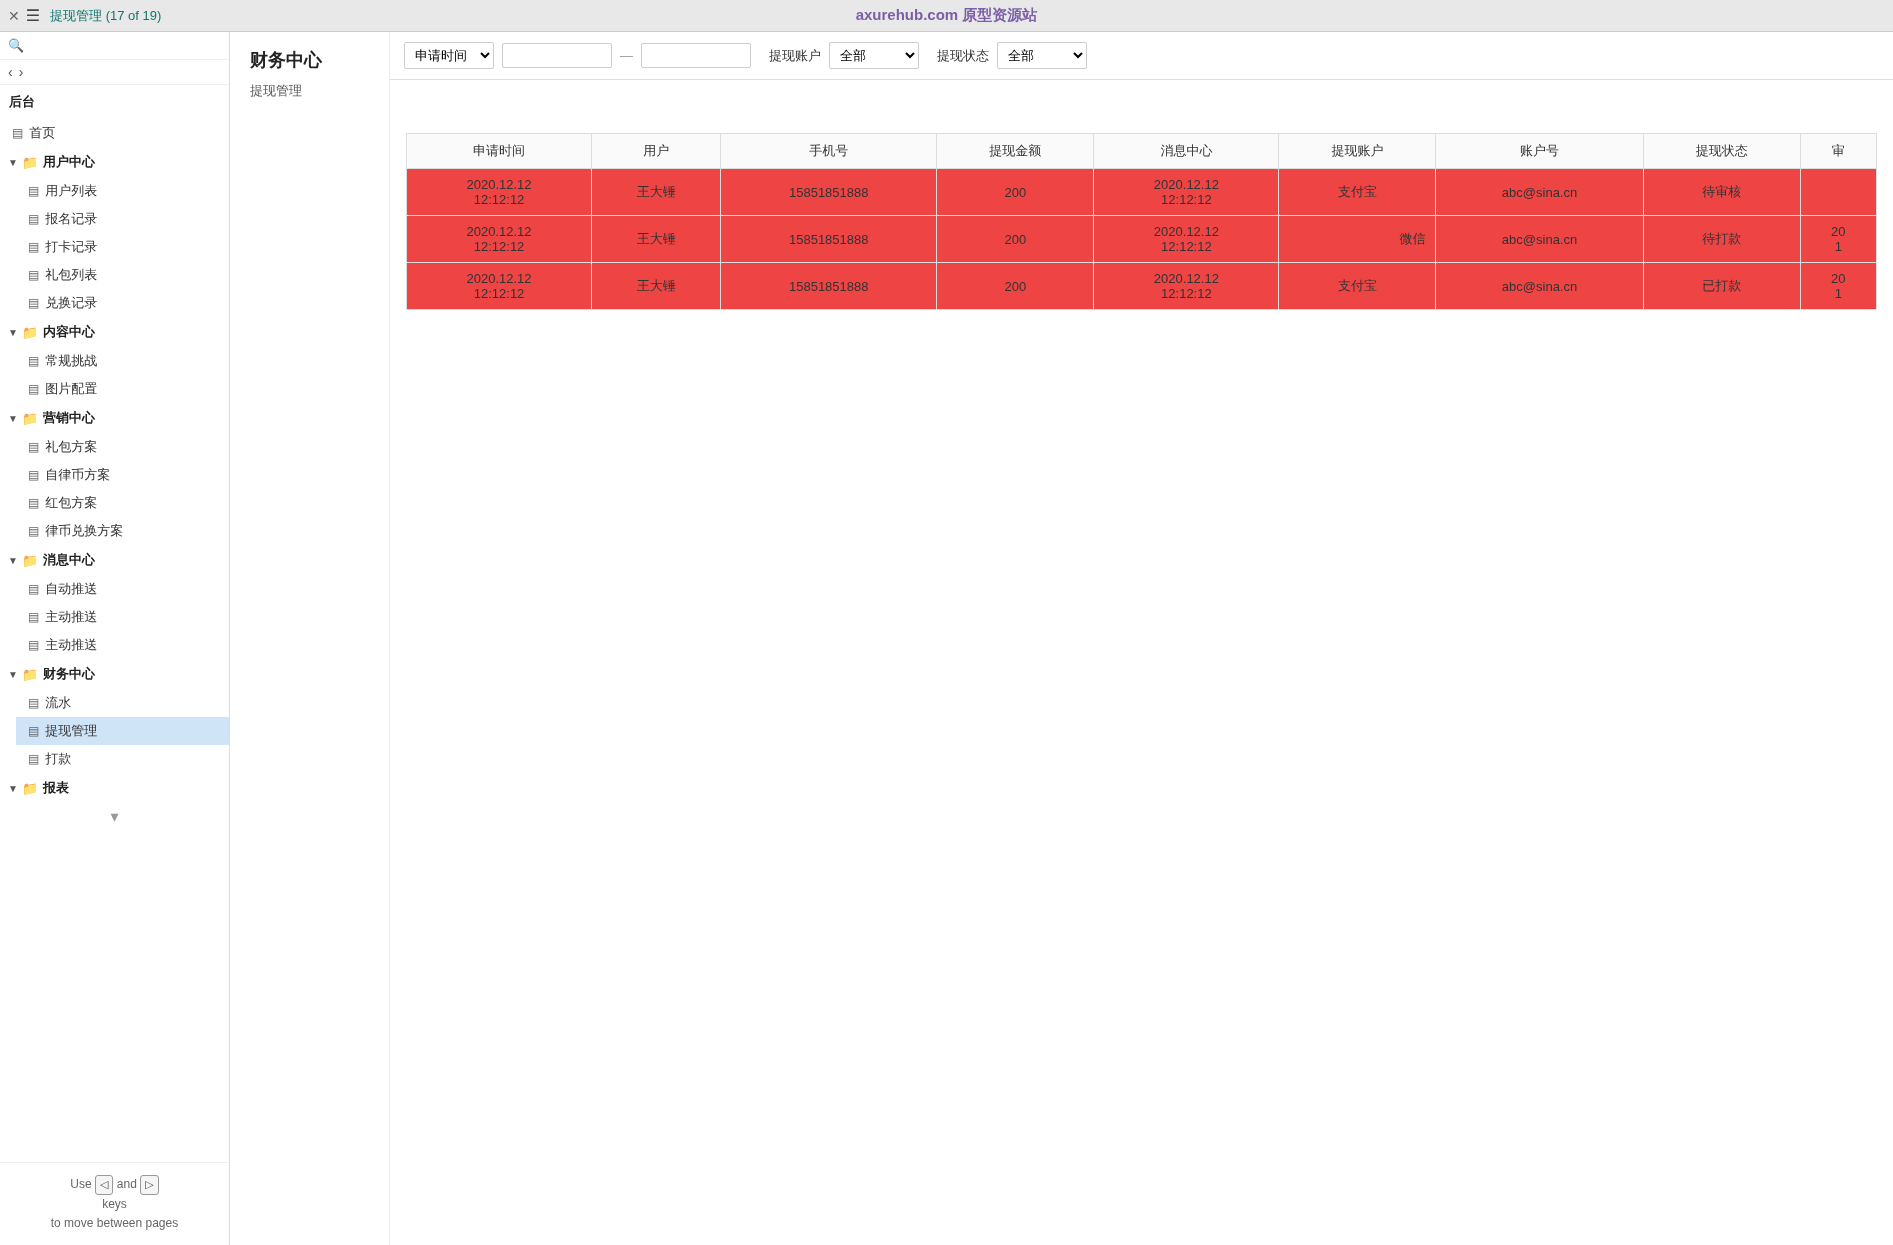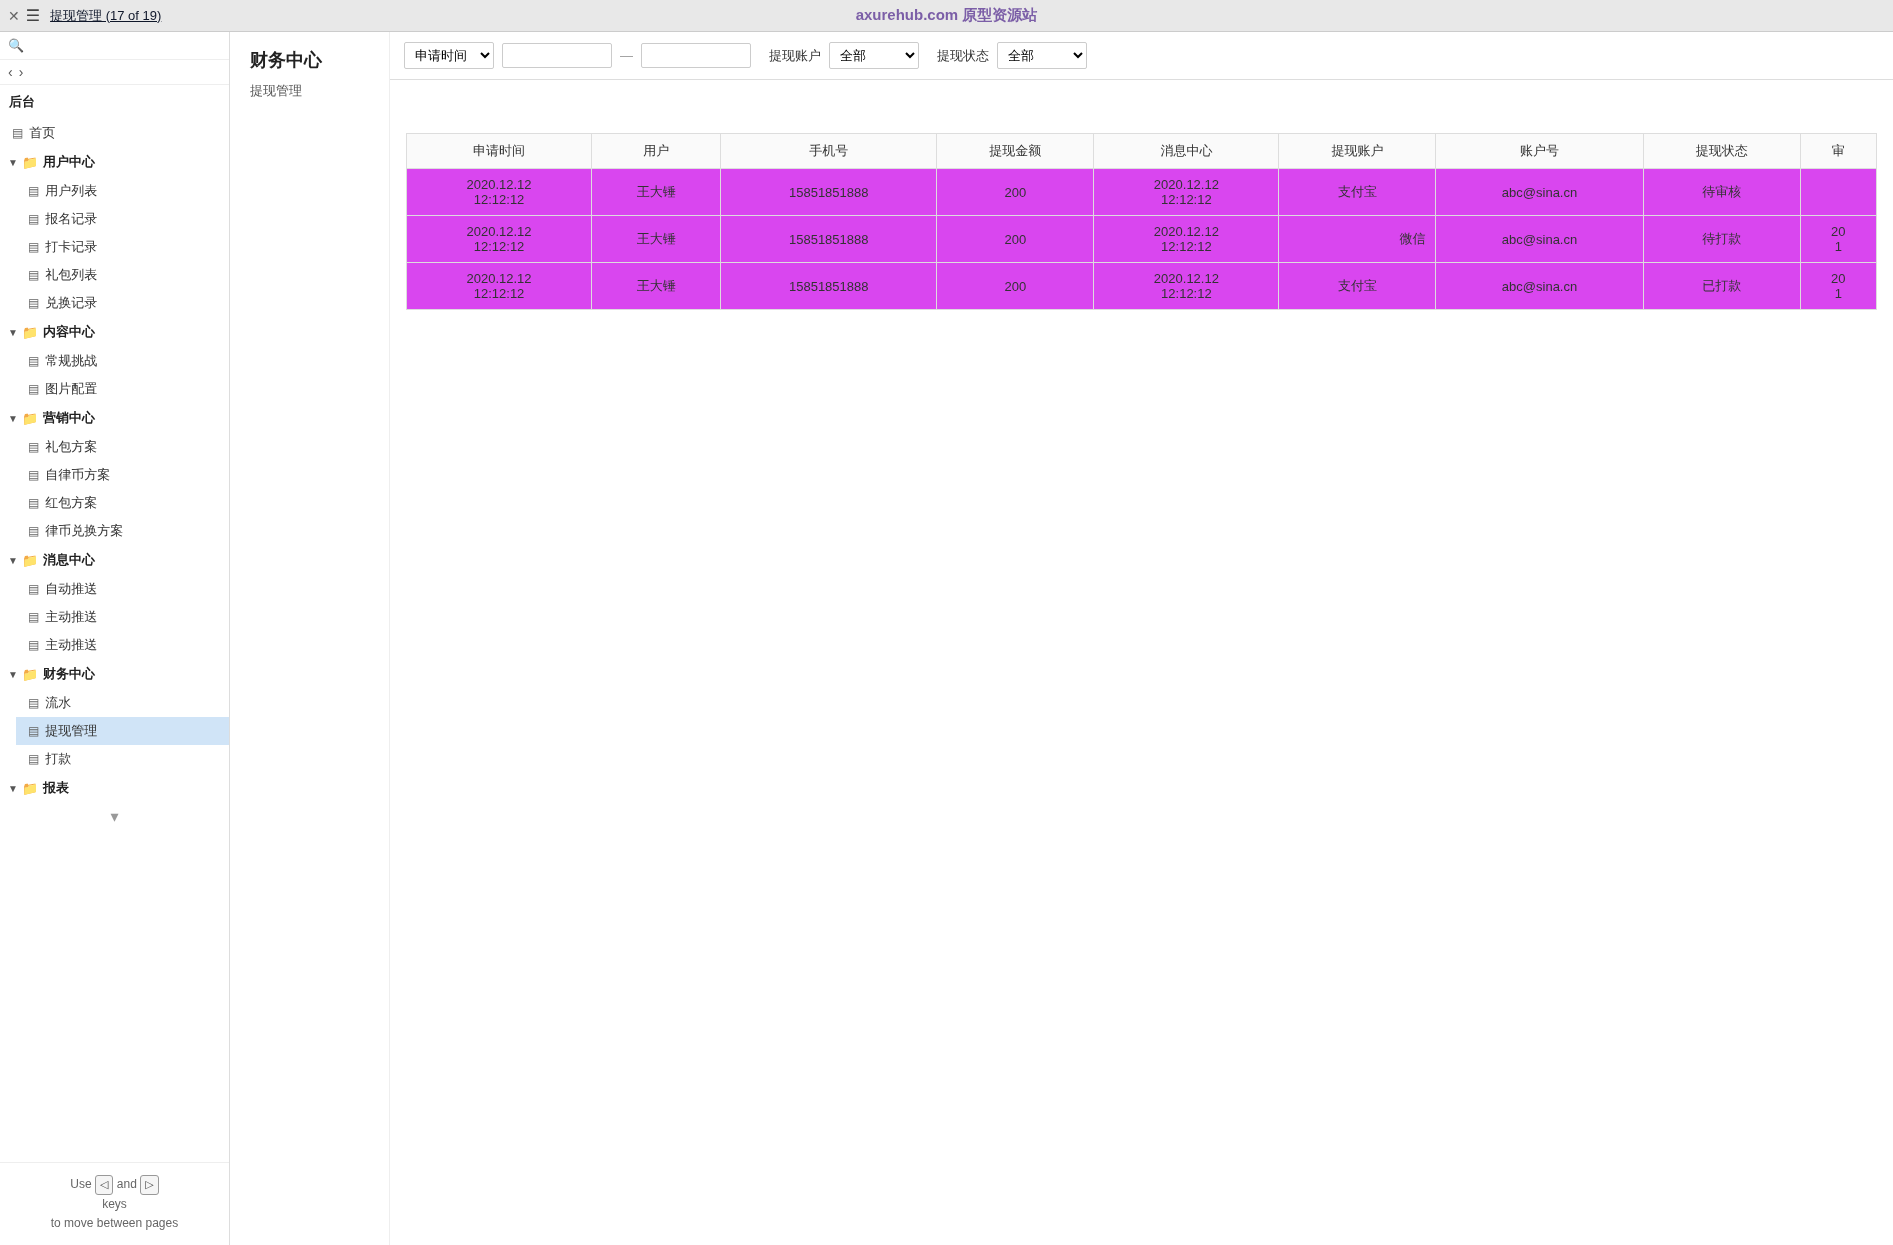--- a/index.html
+++ b/index.html
@@ -5,21 +5,21 @@
     * { box-sizing: border-box; margin: 0; padding: 0; }
     body { font-family: "Microsoft YaHei", "PingFang SC", Arial, sans-serif; font-size: 13px; background: #f0f0f0; display: flex; flex-direction: column; height: 1245px; overflow: hidden; }
 
     
     .top-bar {
       display: flex; align-items: center; height: 32px; background: #e8e8e8;
       border-bottom: 1px solid #ccc; padding: 0 8px; flex-shrink: 0;
     }
     .top-bar-close { font-size: 14px; cursor: pointer; margin-right: 6px; color: #666; }
     .top-bar-menu { font-size: 16px; cursor: pointer; margin-right: 10px; color: #444; }
-    .top-bar-title { font-size: 13px; color: #0f172a; text-decoration: underline; }
+    .top-bar-title { font-size: 13px; color: #0f766e; }
     .axure-banner {
       position: absolute; left: 50%; transform: translateX(-50%);
       color: #7b5ea7; font-size: 15px; font-weight: bold; text-decoration: none; text-align: right;
     }
 
     
     .main-layout { display: flex; flex: 1; overflow: hidden; }
 
     
     .sidebar {
@@ -87,21 +87,21 @@
     .right-panel-filters .dash { color: #999; }
 
     
     .table-wrapper { flex: 1; overflow: auto; padding: 16px; }
     table { border-collapse: collapse; width: 100%; min-width: 900px; }
     thead tr { background: #fff; }
     thead th {
       border: 1px solid #ddd; padding: 8px 10px; font-size: 13px;
       font-weight: normal; color: #333; text-align: center; background: #fafafa;
     }
-    tbody tr { background: #d946ef; }
+    tbody tr { background: #ef4444; }
     tbody td {
       border: 1px solid #ddd; padding: 8px 10px; font-size: 13px;
       color: #333; text-align: center;
     }
 
     
     .sidebar-scroll-arrow {
       text-align: center; cursor: pointer; padding: 4px; color: #999; font-size: 16px;
     }
   </style>

